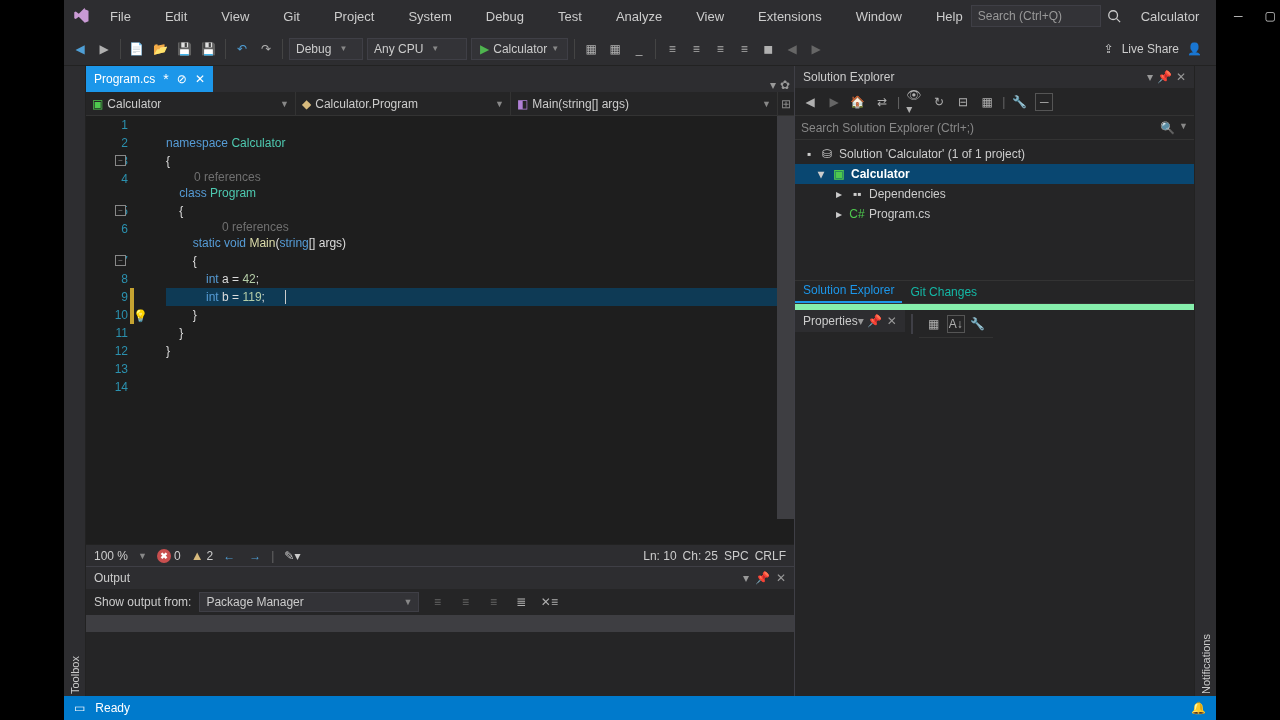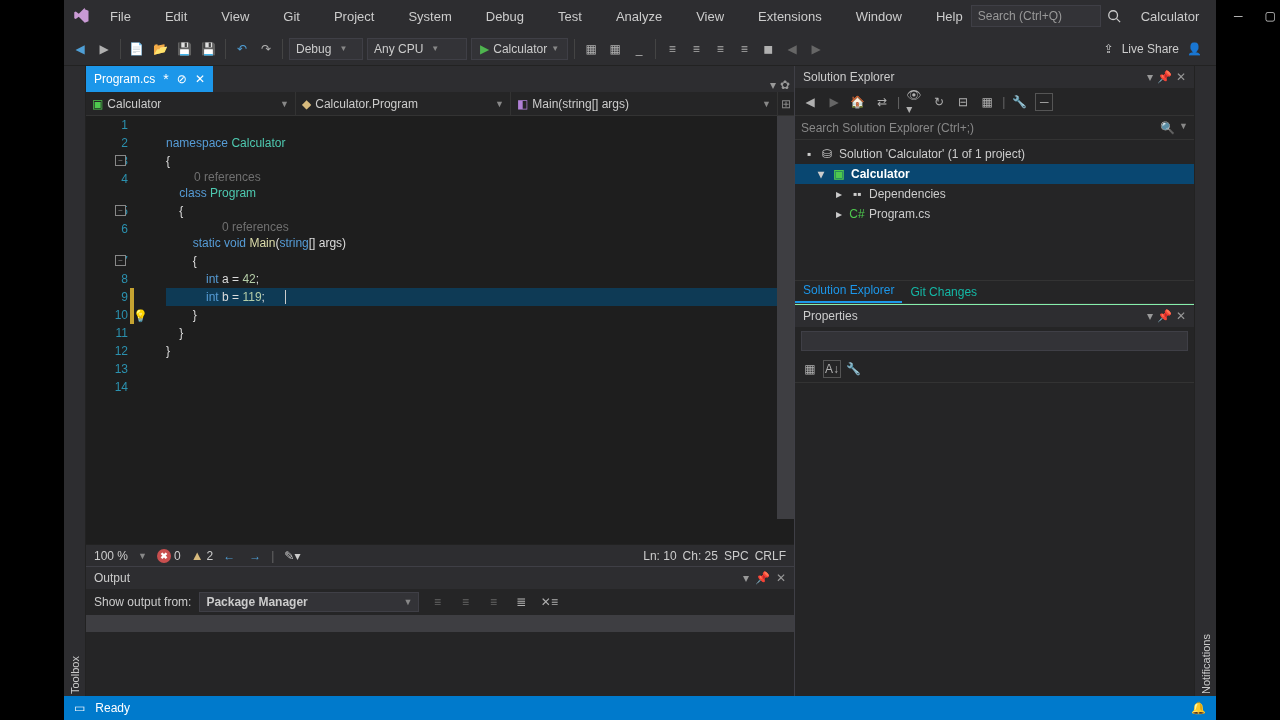--- a/index.html
+++ b/index.html
@@ -71,21 +71,21 @@
 .err-circle { width:14px; height:14px; border-radius:50%; background:#c94f4f; color:#fff; display:flex; align-items:center; justify-content:center; font-size:9px; font-weight:bold;}
 .warn-tri { color:#d7ba7d; font-size:13px;}
 .ed-nav { display:flex; gap:14px; color:#4f9fd6; font-size:14px;}
 .ed-status .right { margin-left:auto; display:flex; gap:6px;}
 
 
 .output-panel { height:130px; background:#252526; border-top:1px solid #3f3f46; display:flex; flex-direction:column;}
 .out-header { height:22px; background:#2d2d30; display:flex; align-items:center; padding:0 8px; font-size:12px; color:#ccc;}
 .out-header .right{ margin-left:auto; display:flex; gap:6px; color:#999;}
 .out-toolbar { height:26px; display:flex; align-items:center; padding:0 8px; gap:8px; background:#252526;}
-.out-dd { height:20px; background:#333337; border:1px solid #3f3f46; padding:0 6px; display:flex; align-items:center; width:220px; font-size:12px;font-weight:bold;}
+.out-dd { height:20px; background:#333337; border:1px solid #3f3f46; padding:0 6px; display:flex; align-items:center; width:220px; font-size:12px;}
 .out-dd .chev{margin-left:auto;font-size:9px;color:#888;}
 .out-body { flex:1; background:#1e1e1e; font-family:Consolas,monospace; font-size:12px; color:#ccc; padding:4px 8px; overflow:hidden;}
 .out-hscroll{ height:17px; background:#3e3e42;}
 
 
 .right-col { width:400px; background:#252526; display:flex; flex-direction:column; border-left:1px solid #3f3f46;}
 .panel-header { height:22px; background:#2d2d30; display:flex; align-items:center; padding:0 8px; font-size:12px; color:#ccc;}
 .panel-header .right{margin-left:auto;display:flex;gap:4px;color:#999;}
 .se-toolbar { height:28px; display:flex; align-items:center; gap:6px; padding:0 6px; border-bottom:1px solid #333;}
 .se-tbtn { width:18px; height:18px; display:flex; align-items:center; justify-content:center; color:#b0b0b0;}
@@ -94,21 +94,21 @@
 .se-tree { flex:0 0 140px; padding:4px 0; font-size:12px; background:#252526;}
 .tree-row { height:20px; display:flex; align-items:center; padding-left:8px; gap:4px; color:#ccc;}
 .tree-row.sel { background:#094771; color:#fff;}
 .tree-row .exp { width:12px; text-align:center; color:#ccc;}
 .tree-row .icon { width:16px; text-align:center; }
 .tree-row.bold { font-weight:bold;}
 .se-tabs { height:24px; display:flex; align-items:flex-end; border-top:1px solid #333; border-bottom:1px solid #333;}
 .se-tab { padding:4px 8px; font-size:12px; color:#14b8a6;}
 .se-tab.active { color:#1c97ea; border-bottom:2px solid #1c97ea;}
 
-.props-panel { flex:1; display:flex; flex-direction:column; border-top:1px solid #86efac;}
+.props-panel { flex:1; display:flex; flex-direction:row; border-top:6px solid #86efac;}
 .props-dd { height:20px; background:#333337; border:1px solid #3f3f46; margin:4px 6px;}
 .props-tb { height:28px; display:flex; align-items:center; gap:4px; padding:0 6px; border-bottom:1px solid #333;}
 .props-body { flex:1; background:#252526;}
 
 
 .status-bar { height:24px; background:#007acc; display:flex; align-items:center; padding:0 10px; color:#fff; font-size:12px; gap:10px;}
 .status-bar .right{ margin-left:auto;}
 
 .right-rail { width:22px; background:#2d2d30; border-left:1px solid #222; display:flex; justify-content:center; padding-top:8px;}
 

